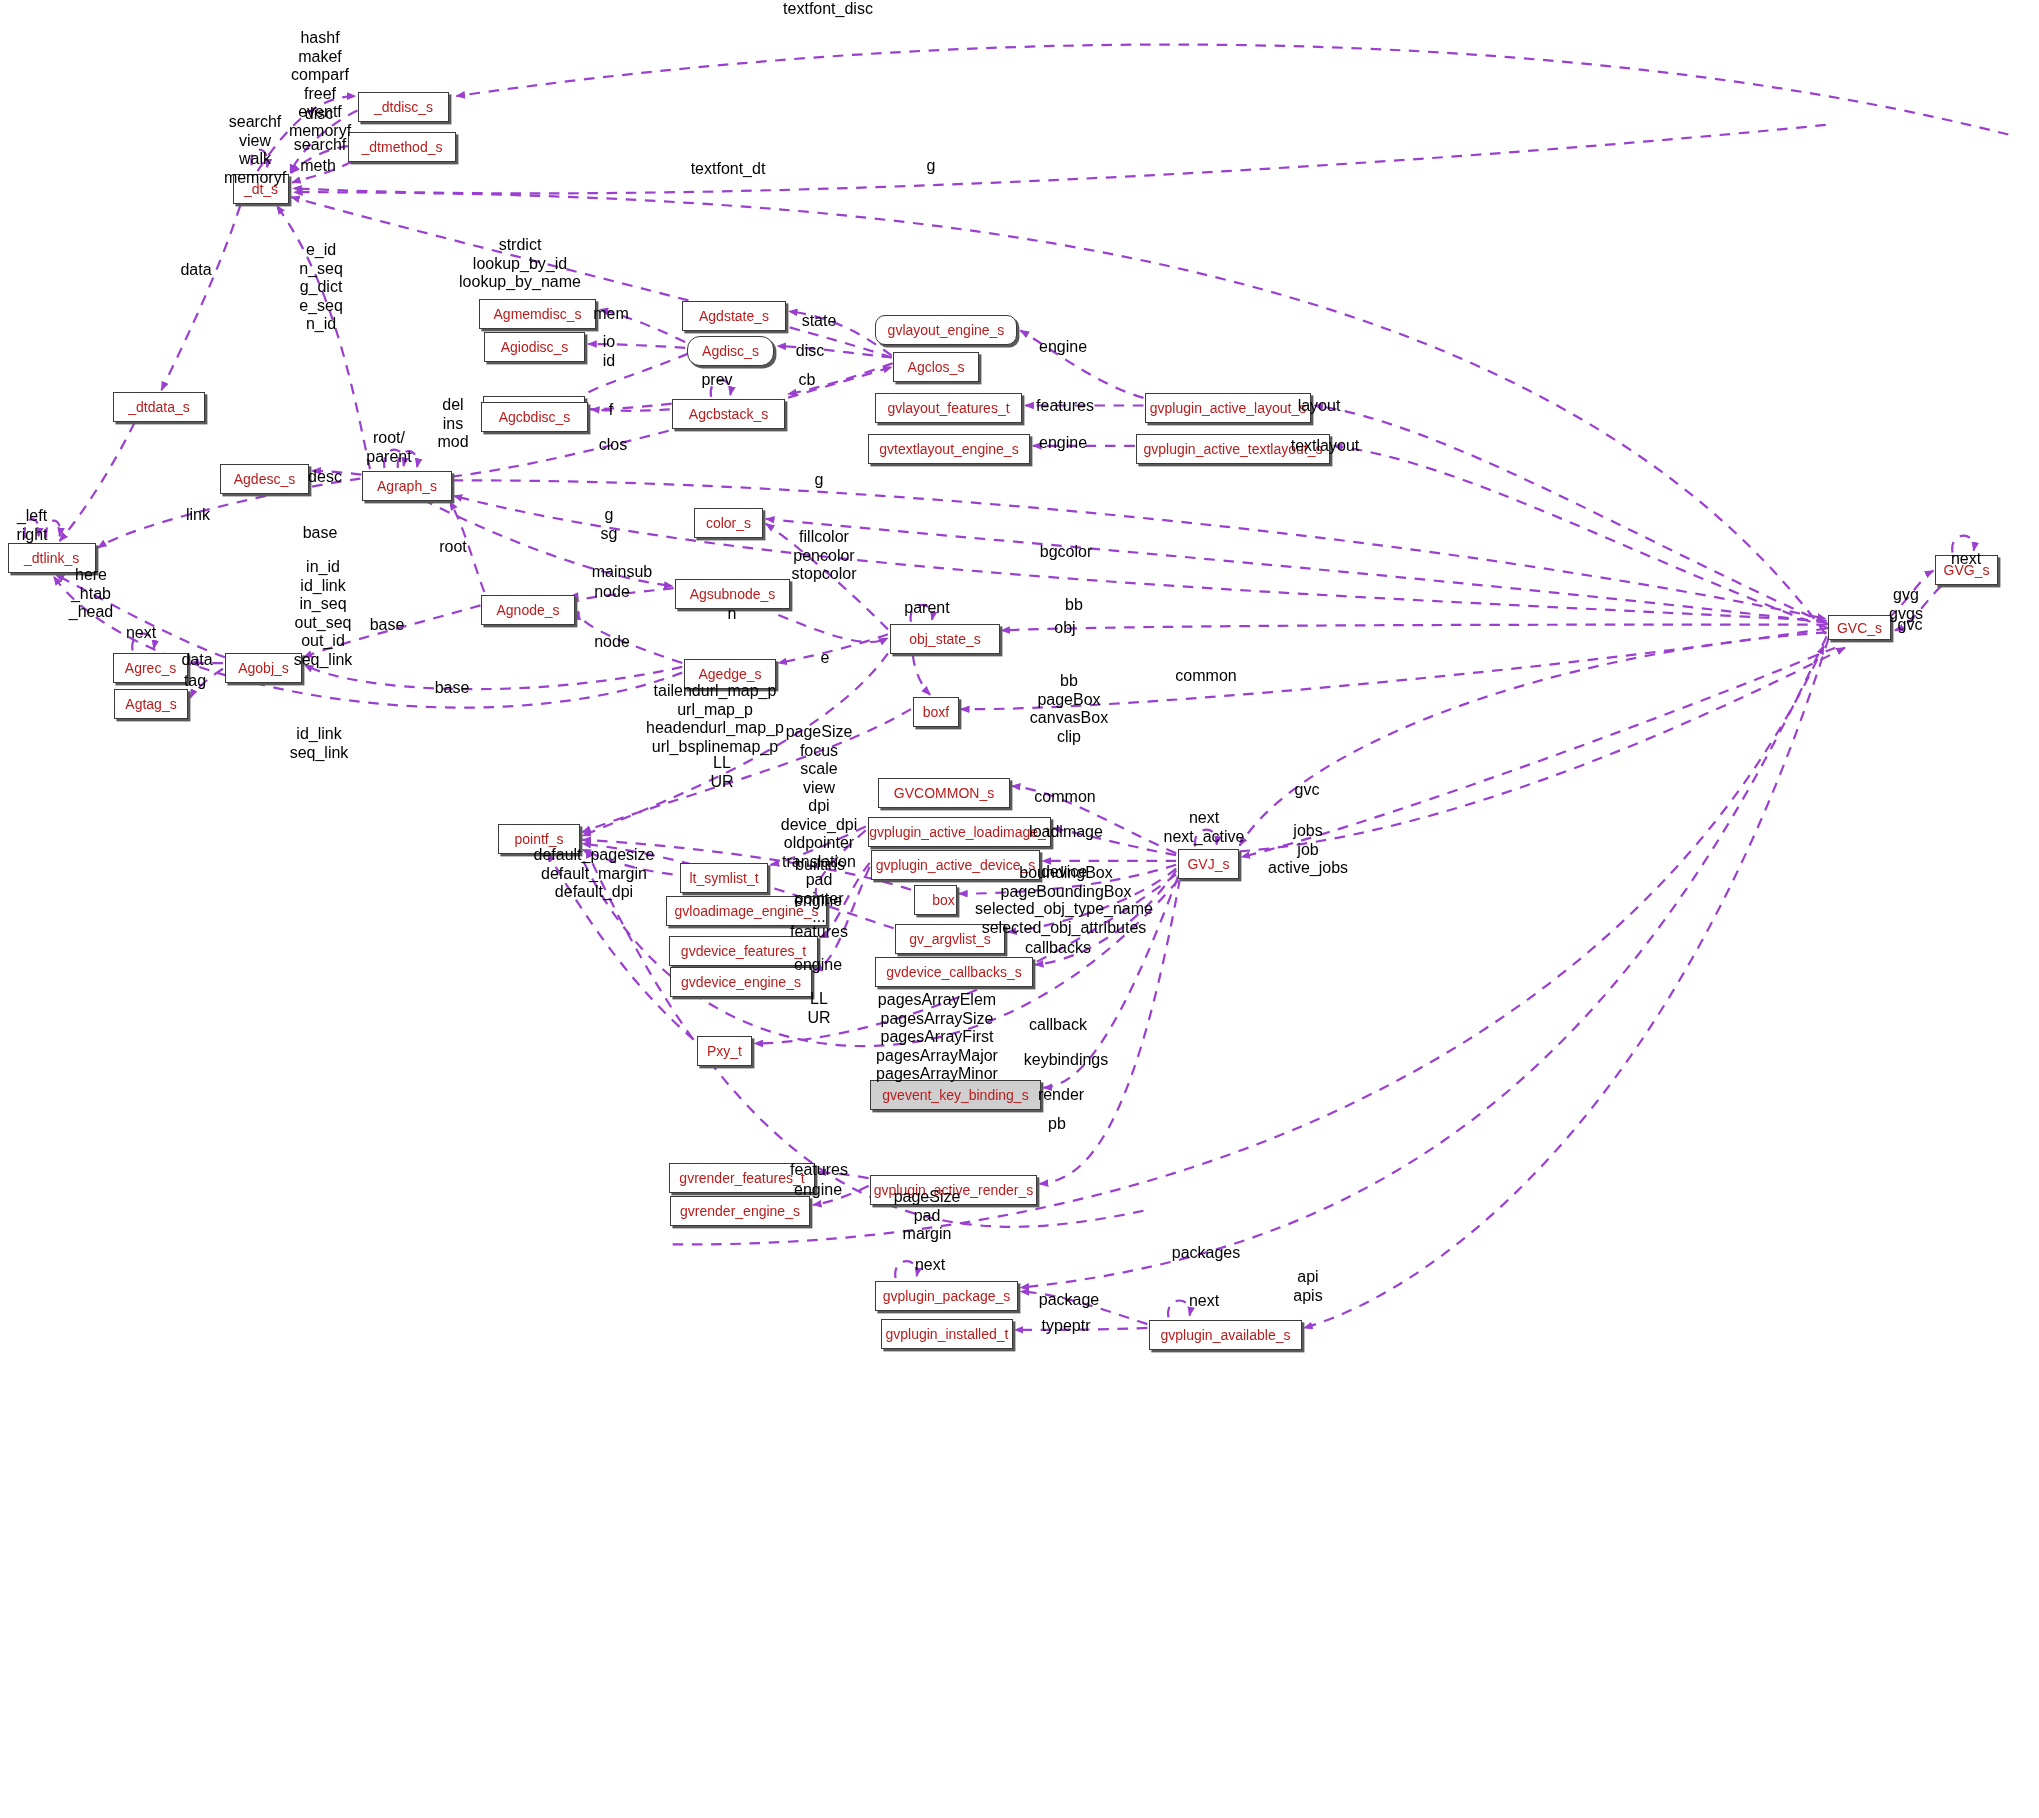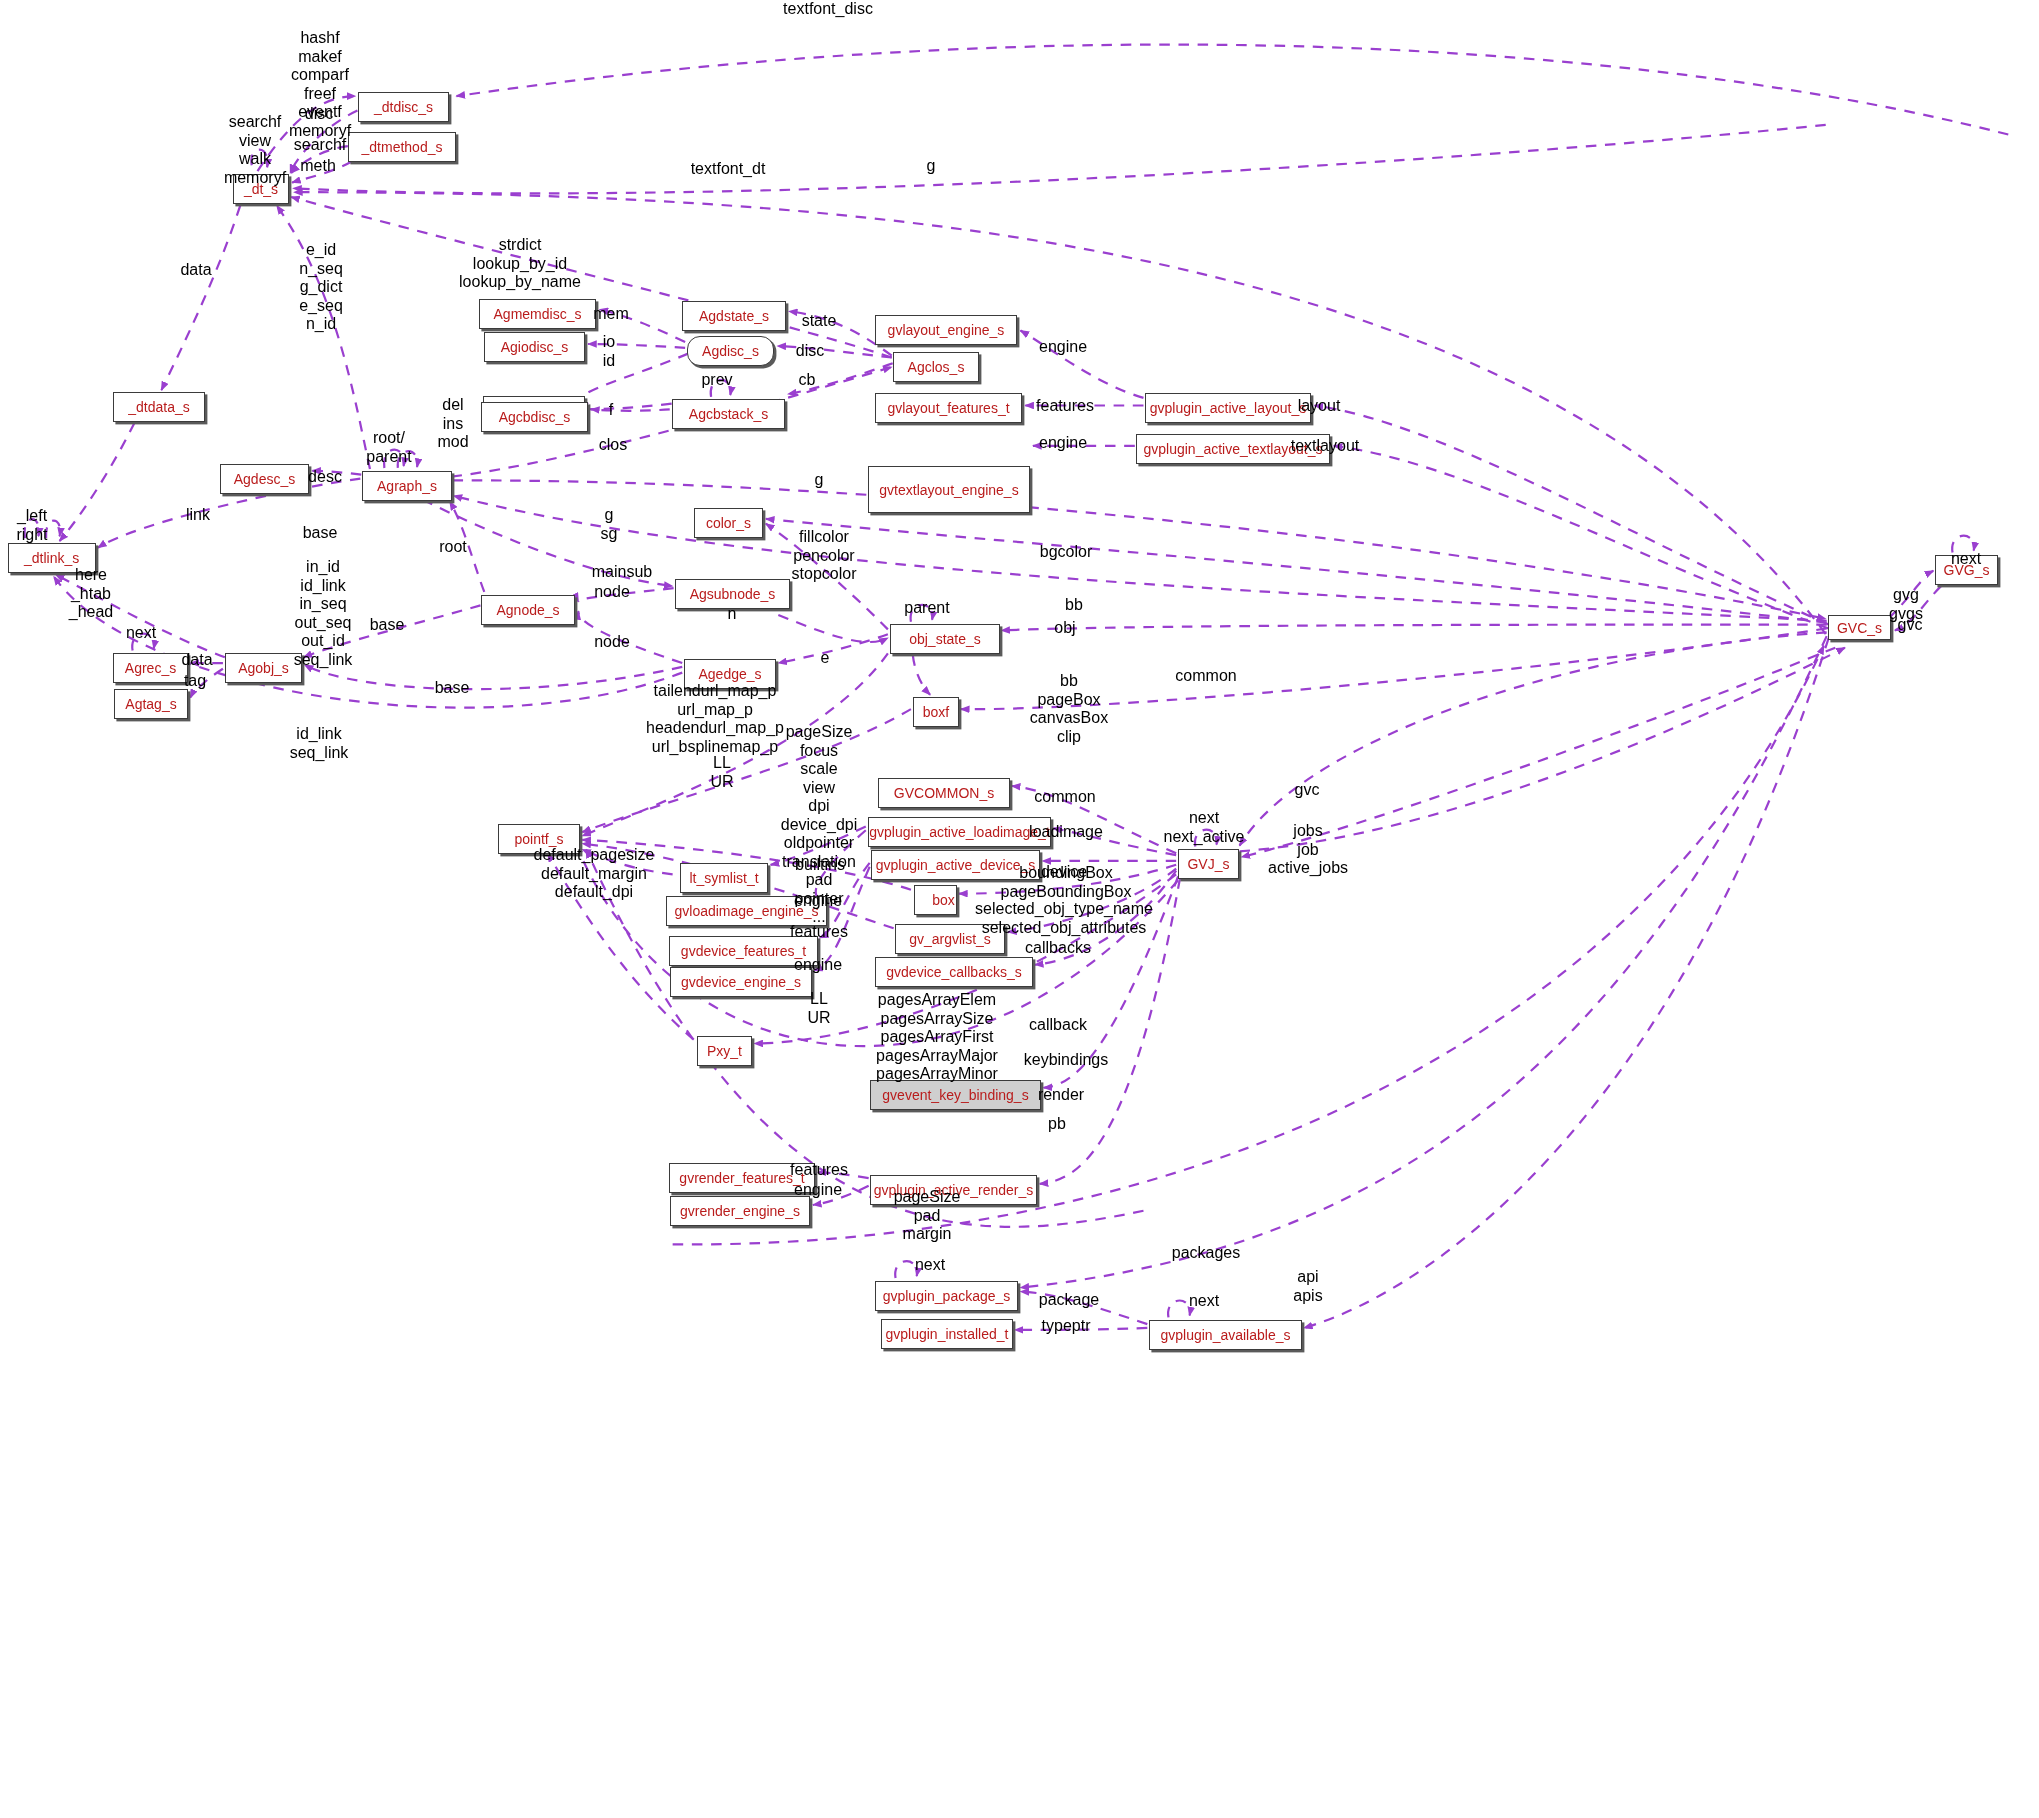--- a/index.html
+++ b/index.html
@@ -250,27 +250,27 @@
       </div>
       <div class="node" style="left: 687px; top: 336px; width: 87px; height: 30px; border-radius: 13px;">
         <span>Agdisc_s</span>
       </div>
       <div class="node" style="left: 672px; top: 399px; width: 113px; height: 30px;">
         <span>Agcbstack_s</span>
       </div>
       <div class="node" style="left: 893px; top: 352px; width: 86px; height: 30px;">
         <span>Agclos_s</span>
       </div>
-      <div class="node" style="left: 875px; top: 315px; width: 142px; height: 30px;">
+      <div class="node" style="left: 875px; top: 315px; width: 142px; height: 30px; border-radius: 10px;">
         <span>gvlayout_engine_s</span>
       </div>
       <div class="node" style="left: 875px; top: 393px; width: 147px; height: 30px;">
         <span>gvlayout_features_t</span>
       </div>
-      <div class="node" style="left: 868px; top: 434px; width: 162px; height: 47px; margin-top: 32px;">
+      <div class="node" style="left: 868px; top: 434px; width: 162px; height: 30px;">
         <span>gvtextlayout_engine_s</span>
       </div>
       <div class="node" style="left: 694px; top: 508px; width: 69px; height: 30px;">
         <span>color_s</span>
       </div>
       <div class="node" style="left: 481px; top: 595px; width: 94px; height: 30px;">
         <span>Agnode_s</span>
       </div>
       <div class="node" style="left: 675px; top: 579px; width: 115px; height: 30px;">
         <span>Agsubnode_s</span>

